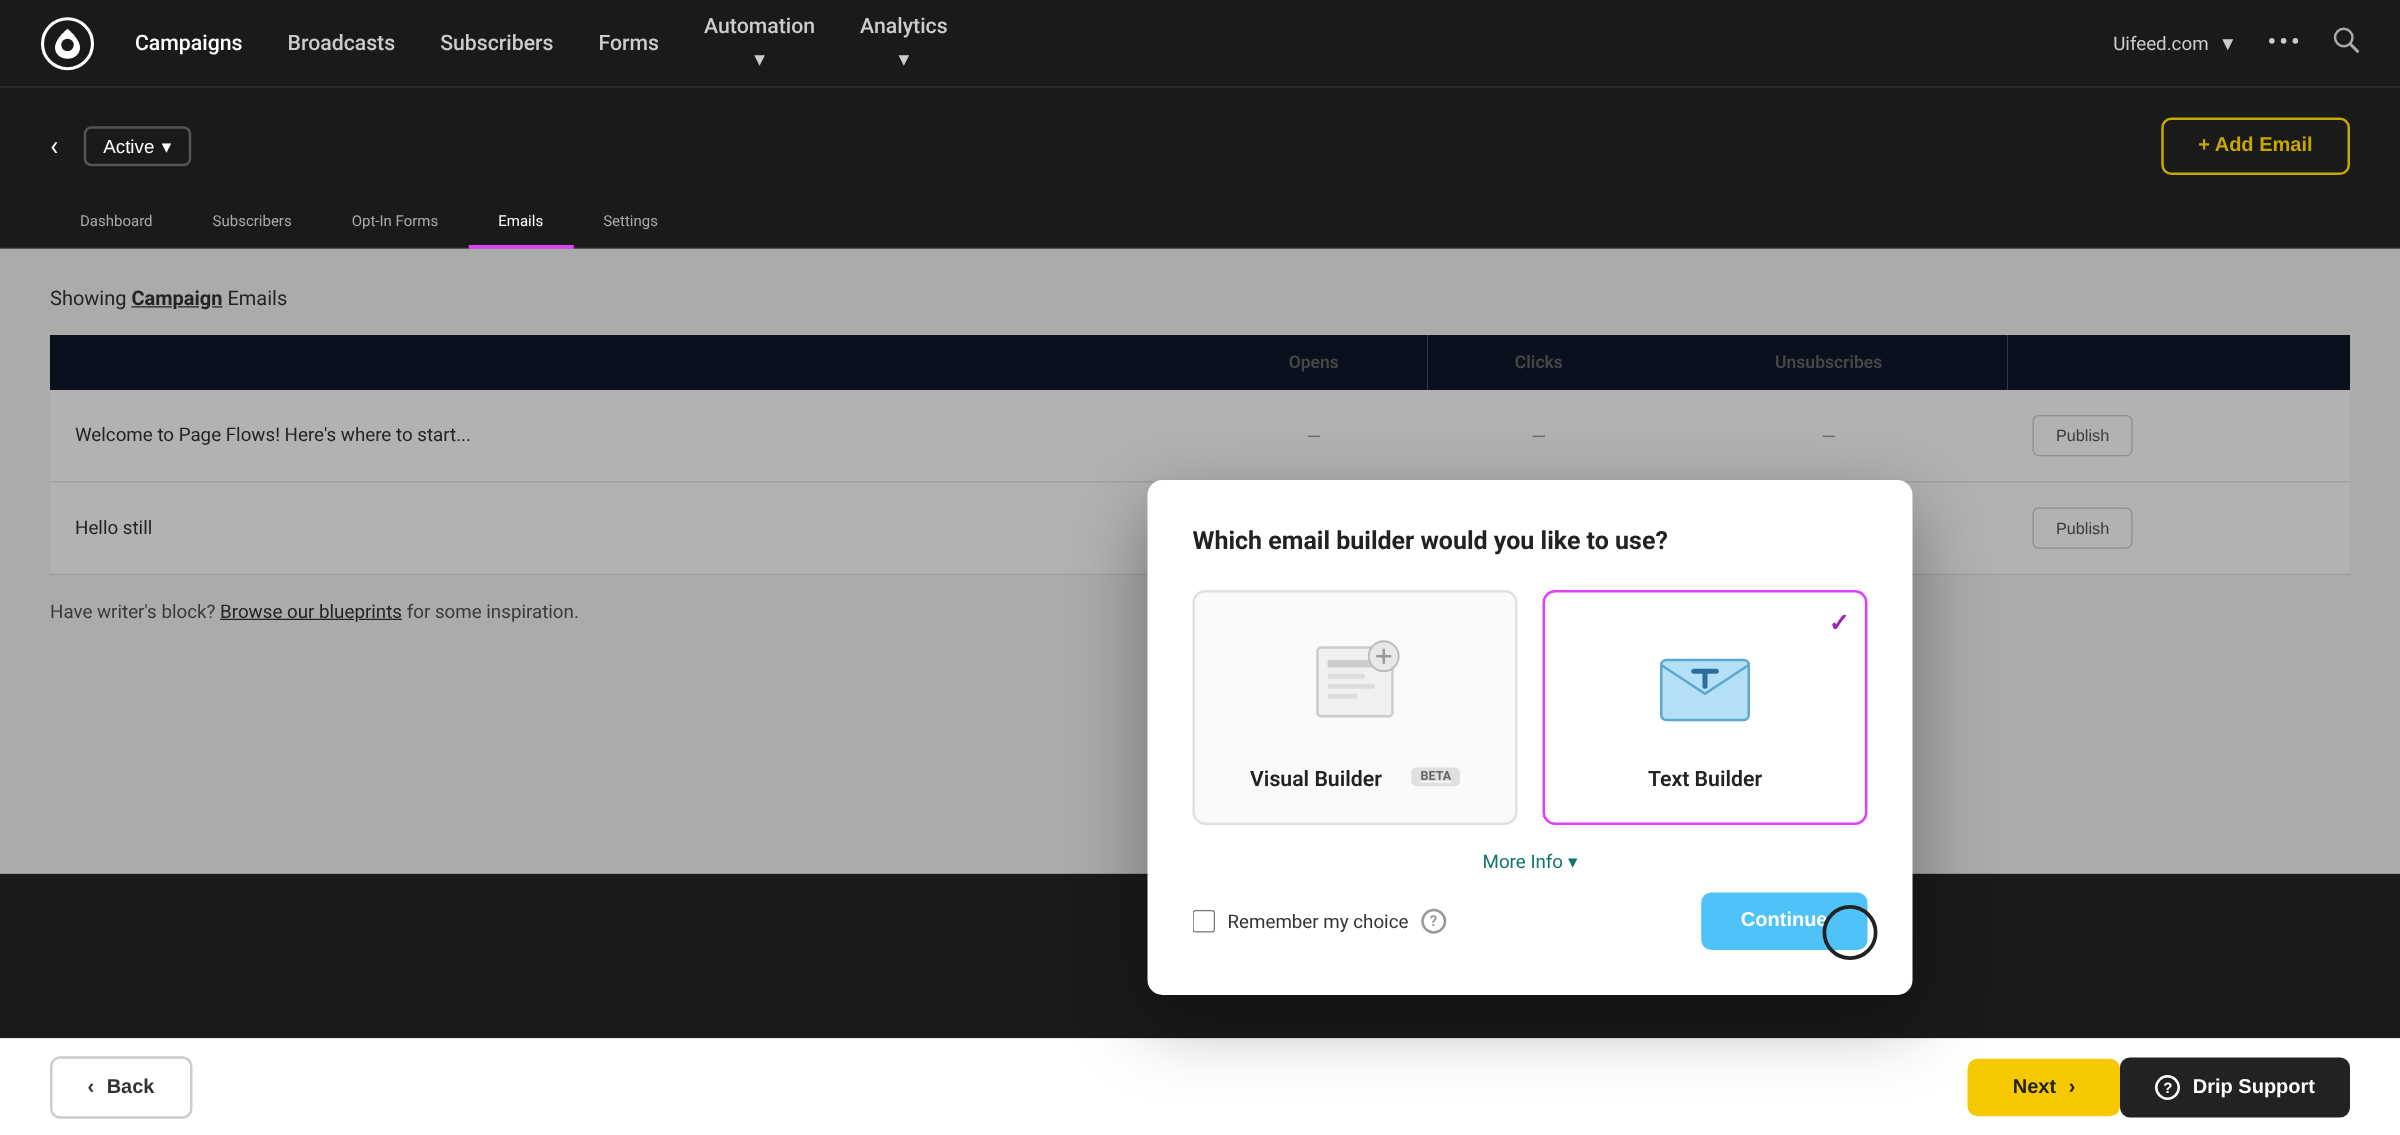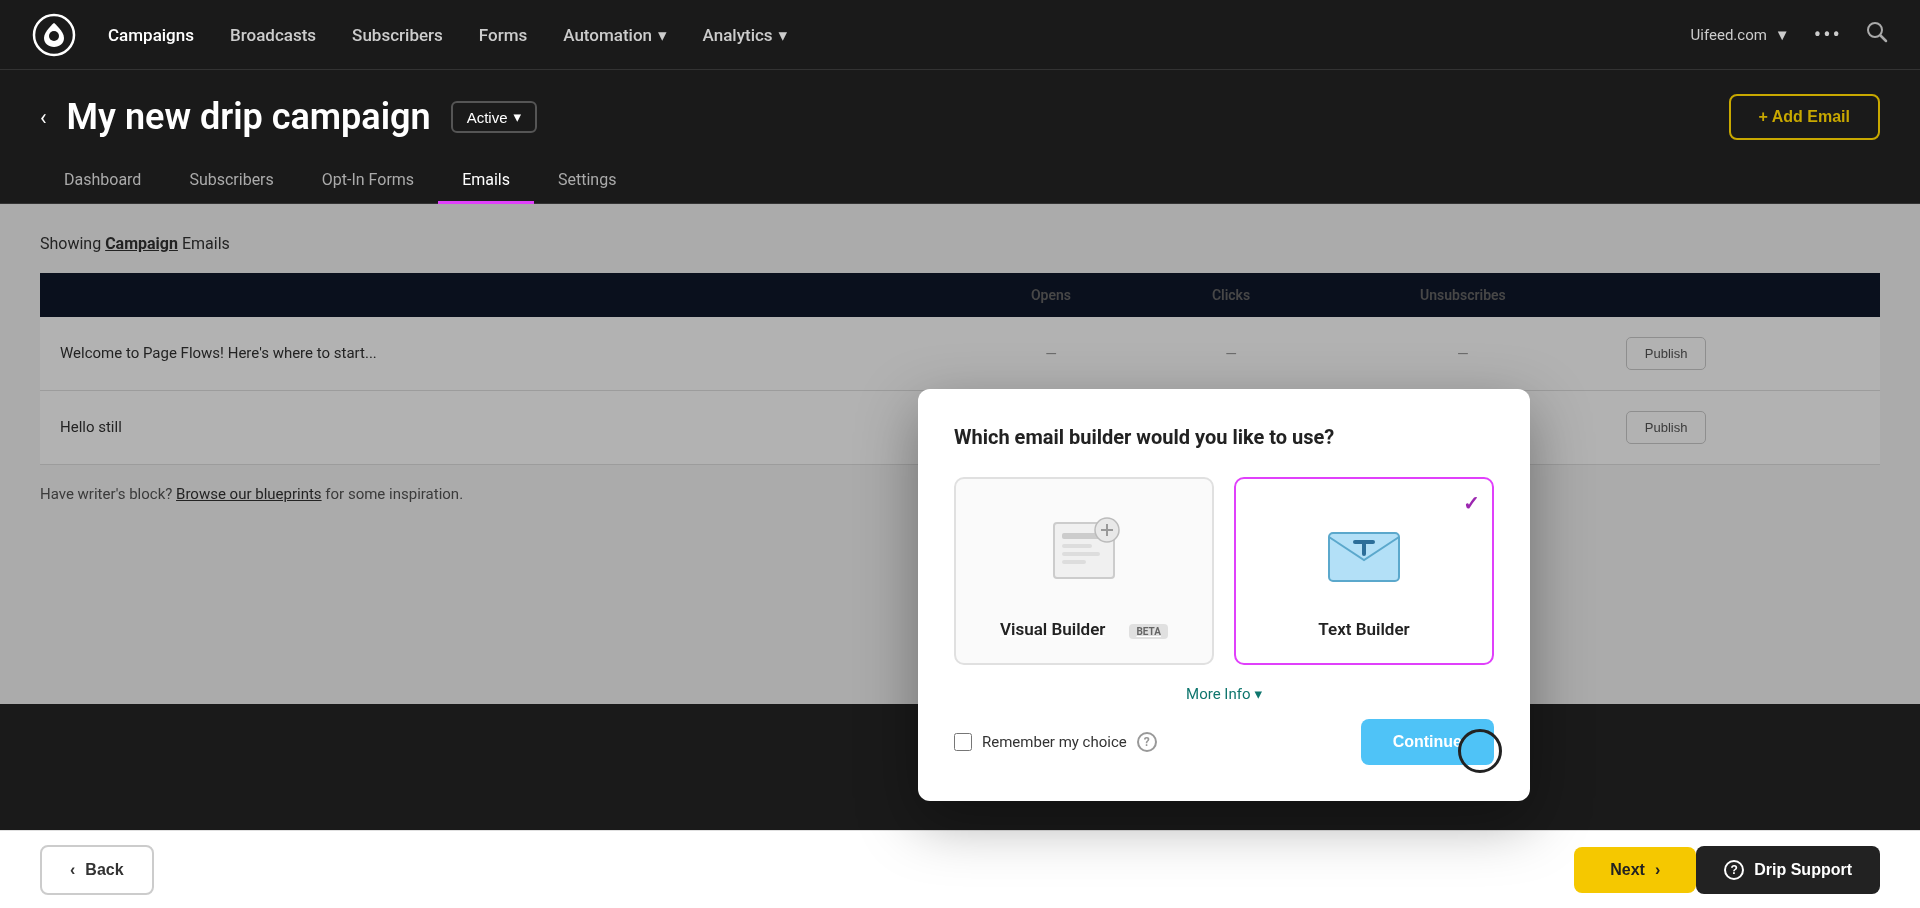--- a/index.html
+++ b/index.html
@@ -47,20 +47,21 @@
     }
     .nav-link.active { color: #fff; }
     .nav-link-with-arrow {
       display: flex;
       align-items: center;
       gap: 6px;
       color: #ccc;
       font-size: 17px;
       font-weight: 500;
       cursor: pointer;
+      flex-direction: column;
     }
     .nav-right {
       display: flex;
       align-items: center;
       gap: 24px;
     }
     .account-selector {
       display: flex;
       align-items: center;
       gap: 8px;
@@ -134,21 +135,21 @@
     .sub-nav {
       padding: 0 40px;
       display: flex;
       gap: 0;
       margin-top: 16px;
       border-bottom: 1px solid #333;
     }
     .sub-nav-tab {
       padding: 14px 24px;
       color: #aaa;
-      font-size: 16px;
+      font-size: 12px;
       cursor: pointer;
       position: relative;
       text-decoration: none;
     }
     .sub-nav-tab.active {
       color: #fff;
     }
     .sub-nav-tab.active::after {
       content: '';
       position: absolute;
@@ -287,21 +288,21 @@
       margin-bottom: 16px;
       display: flex;
       align-items: center;
       justify-content: center;
     }
     .builder-card-label {
       font-size: 17px;
       font-weight: 600;
       color: #222;
       display: flex;
-      align-items: flex-end;
+      align-items: flex-start;
       gap: 24px;
     }
     .beta-badge {
       background: #e0e0e0;
       color: #666;
       font-size: 10px;
       font-weight: 700;
       padding: 2px 7px;
       border-radius: 4px;
     }
@@ -470,21 +471,20 @@
         <circle cx="9" cy="9" r="7" stroke="#aaa" stroke-width="2"></circle>
         <line x1="14.5" y1="14.5" x2="20" y2="20" stroke="#aaa" stroke-width="2.5" stroke-linecap="round"></line>
       </svg>
     </div>
   </div>
 </nav>
 
 <div class="campaign-header">
   <div class="campaign-title-row">
     <span class="back-arrow">‹</span>
-    <h1 class="campaign-title">My new drip campaign</h1>
     <button class="status-badge">
       <span>Active</span>
       <span>▾</span>
     </button>
   </div>
   <button class="add-email-btn">+ Add Email</button>
 </div>
 
 <div class="sub-nav">
   <a class="sub-nav-tab">Dashboard</a>

